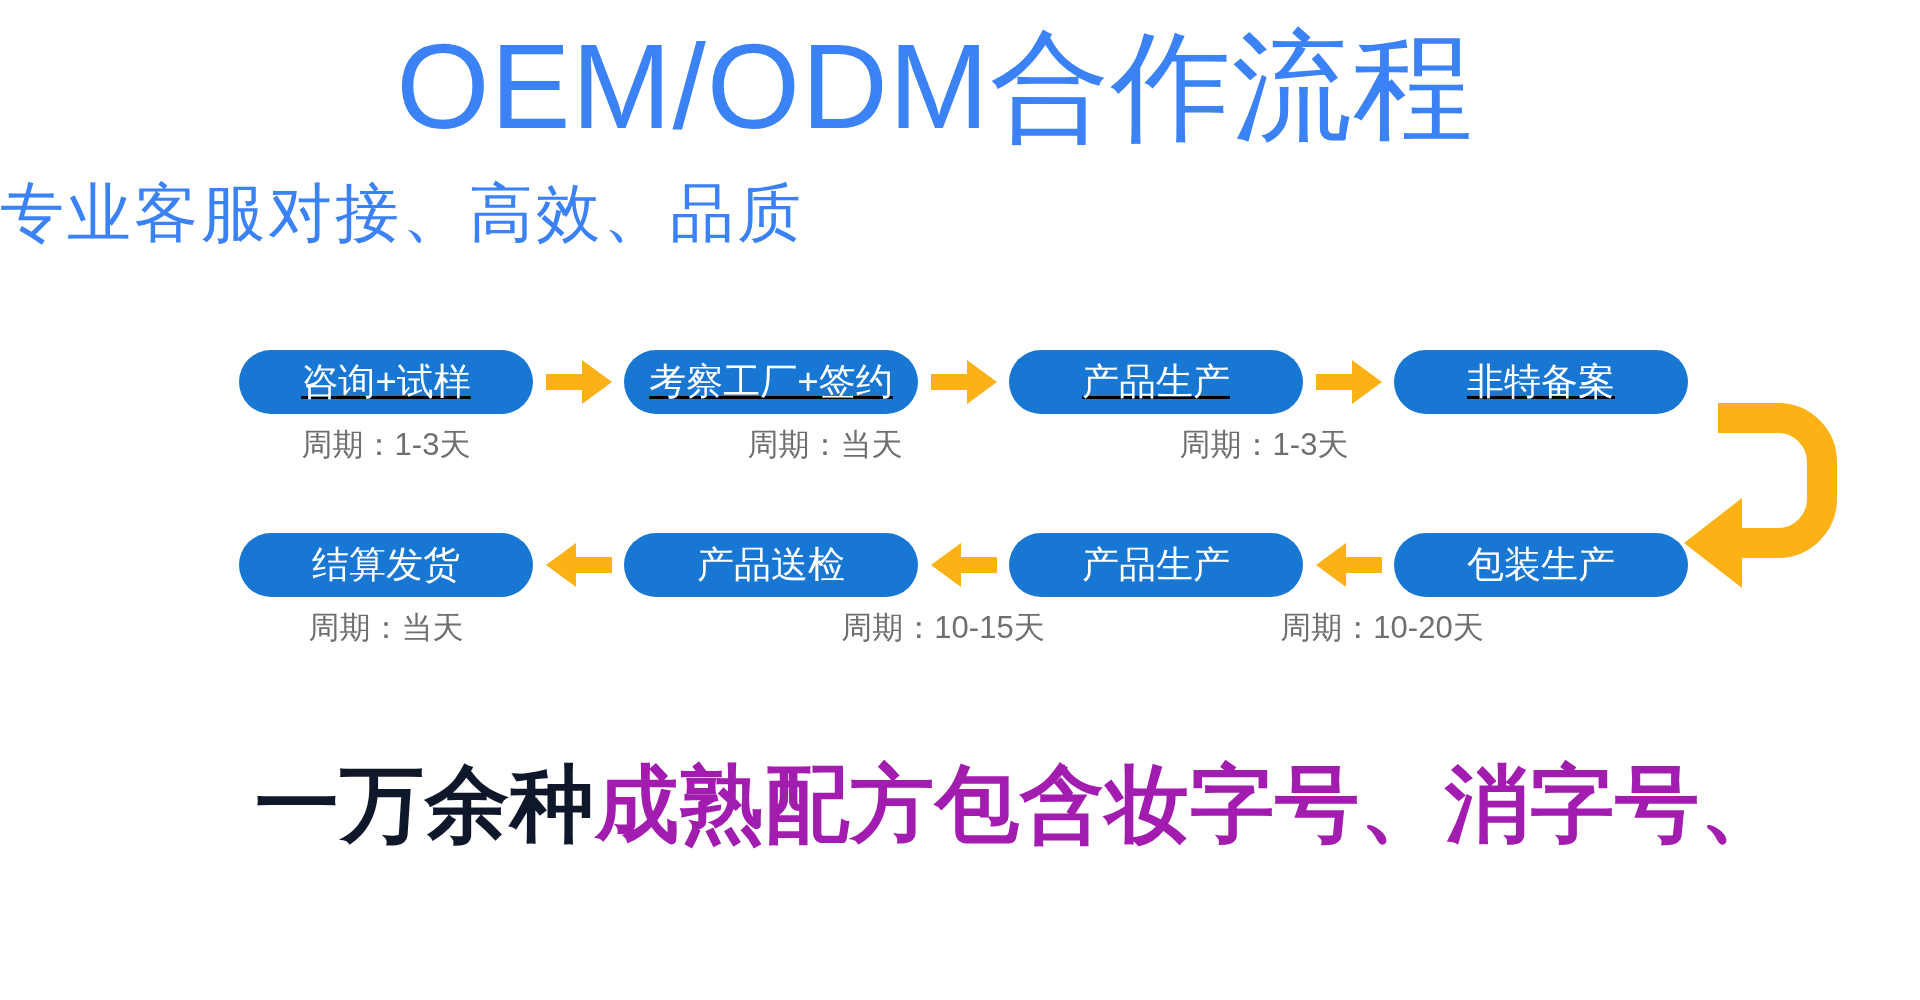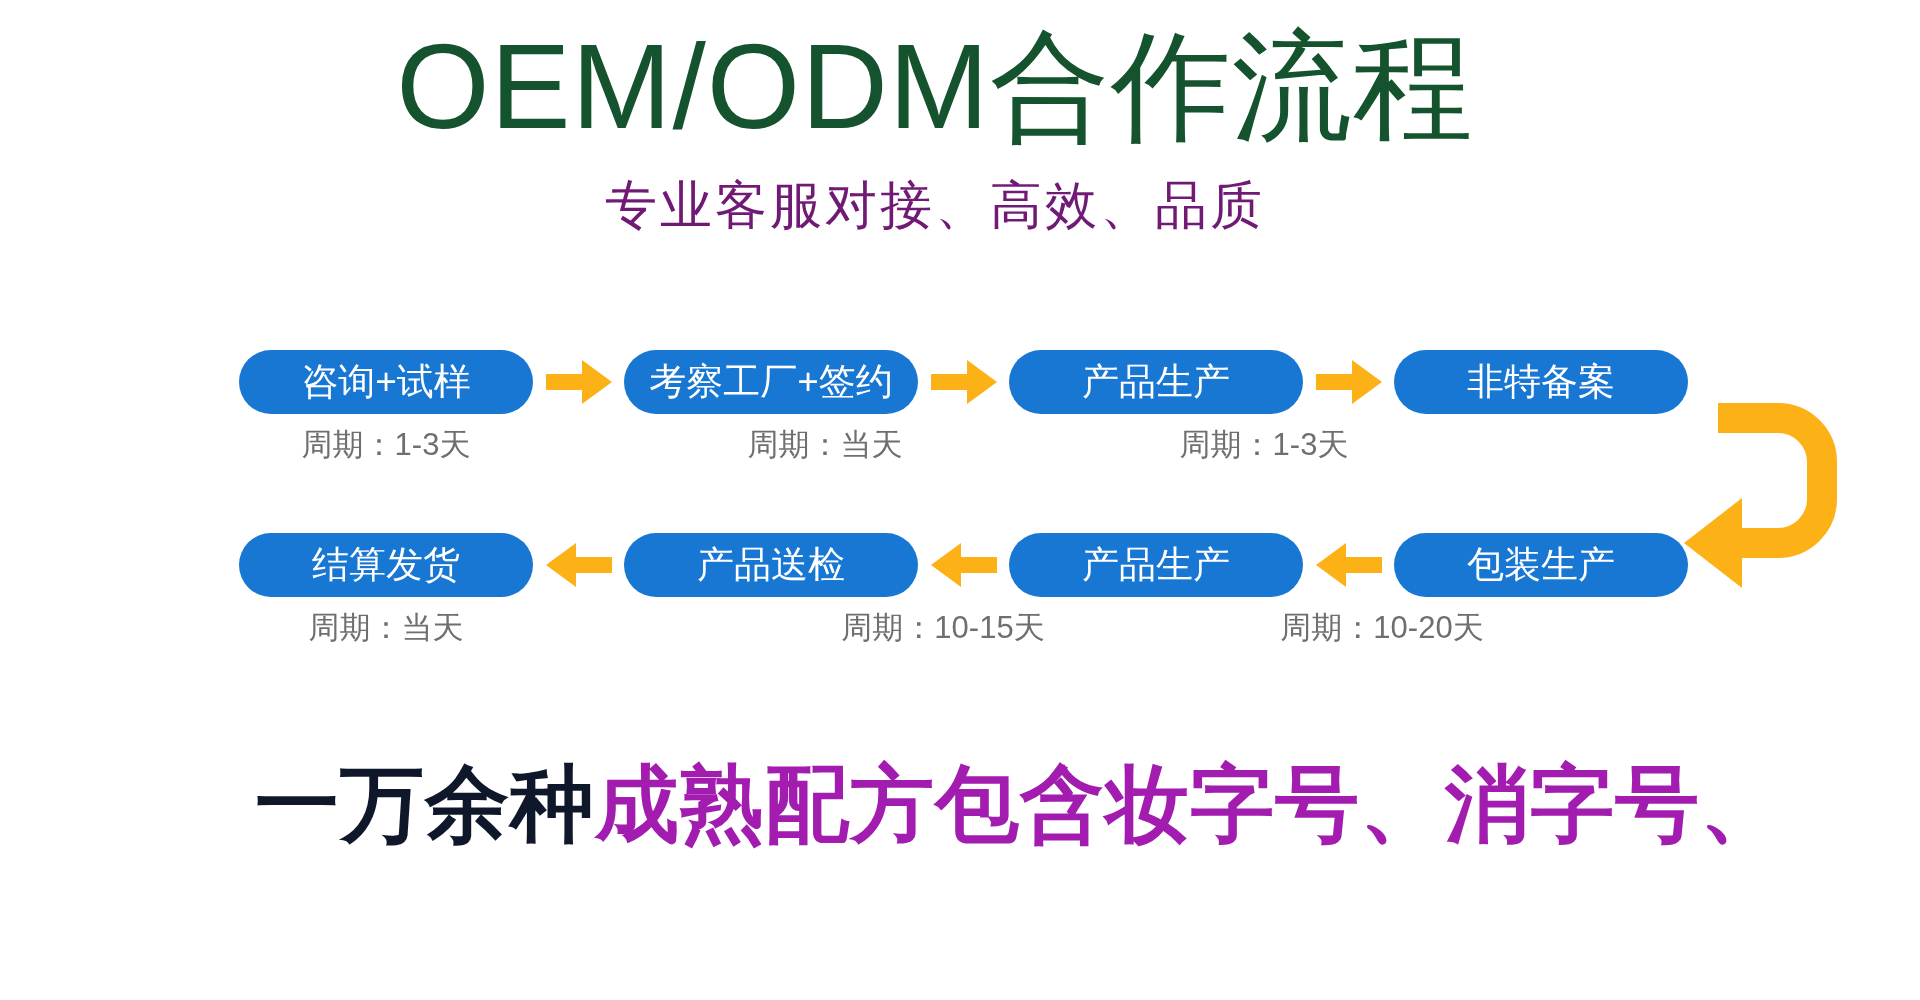--- a/index.html
+++ b/index.html
@@ -7,38 +7,38 @@
     position:relative;
     width:1920px;height:1000px;
     background:#ffffff;
     overflow:hidden;
     font-family:"Liberation Sans","DejaVu Sans",sans-serif;
   }
   .page-title{
     position:absolute;top:14px;left:0;width:1870px;
     text-align:center;
     font-size:120px;line-height:1.2;
-    color:#14532d;
+    color:#3b82f6;
     font-weight:500;
     letter-spacing:1px;
     white-space:nowrap;
   }
   .page-subtitle{
     position:absolute;top:172px;left:0;width:1870px;
-    text-align:center;
-    font-size:52px;line-height:1.3;
-    color:#701a75;
+    text-align:left;
+    font-size:64px;line-height:1.3;
+    color:#3b82f6;
     letter-spacing:3px;
     white-space:nowrap;
   }
   .flow-row{
     position:absolute;left:239px;
     display:flex;align-items:center;
   }
-  .flow-row.row1{top:350px;}
+  .flow-row.row1{top:350px;text-decoration:underline;}
   .flow-row.row2{top:533px;}
   .pill{
     flex:none;
     width:294px;height:64px;
     background:#1777d3;
     border-radius:32px;
     display:flex;align-items:center;justify-content:center;
     color:#ffffff;
     font-size:37px;
     white-space:nowrap;

